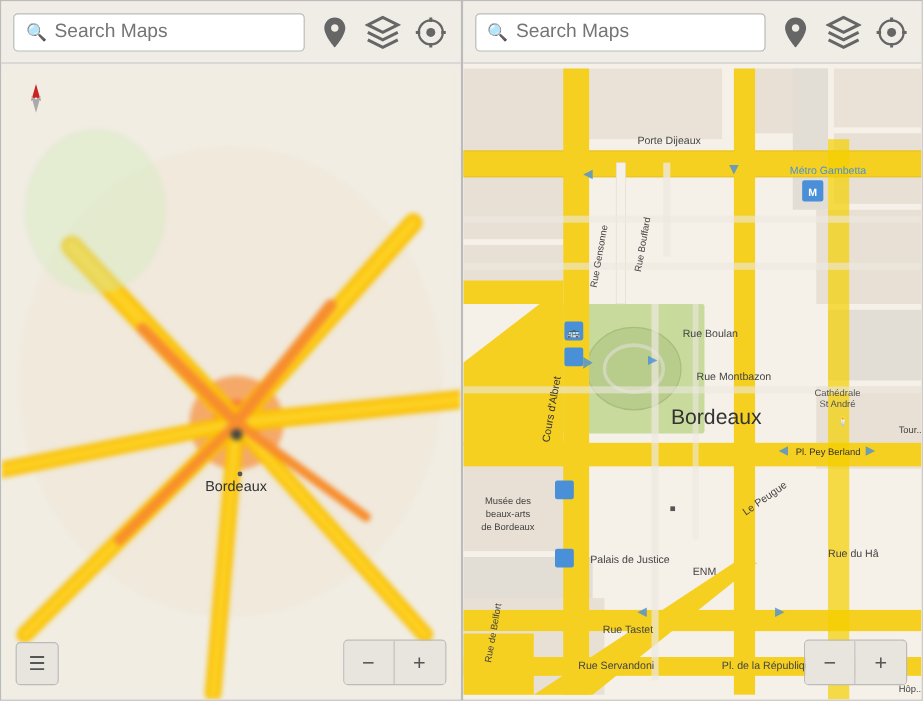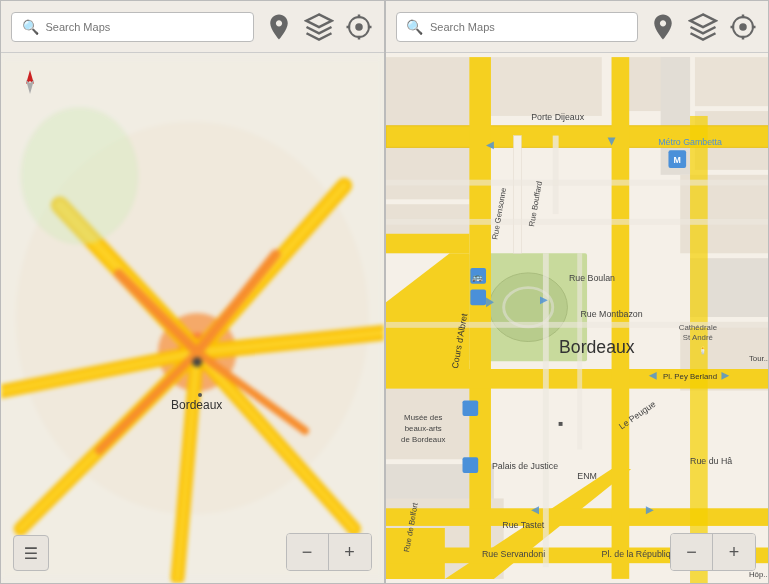--- a/index.html
+++ b/index.html
@@ -49,21 +49,21 @@
       padding: 6px 10px;
       gap: 6px;
     }
     .search-icon {
       color: #888;
       font-size: 14px;
     }
     .search-input {
       border: none;
       outline: none;
-      font-size: 11px;
+      font-size: 16px;
       color: #c2410c;
       background: transparent;
       width: 100%;
     }
     .toolbar-icon {
       width: 30px;
       height: 30px;
       display: flex;
       align-items: center;
       justify-content: center;

